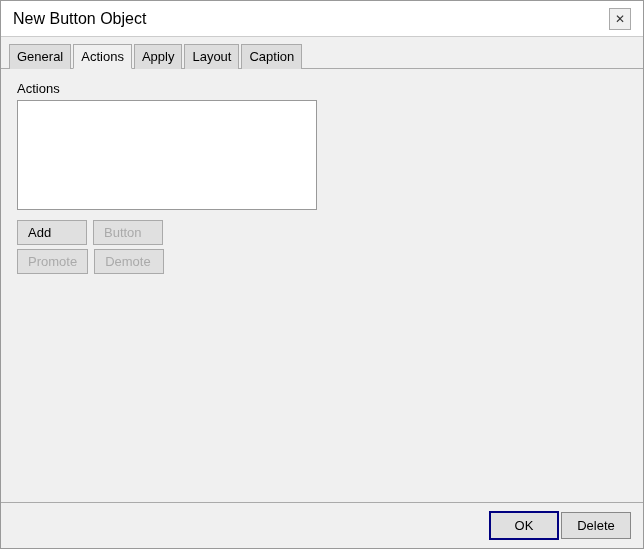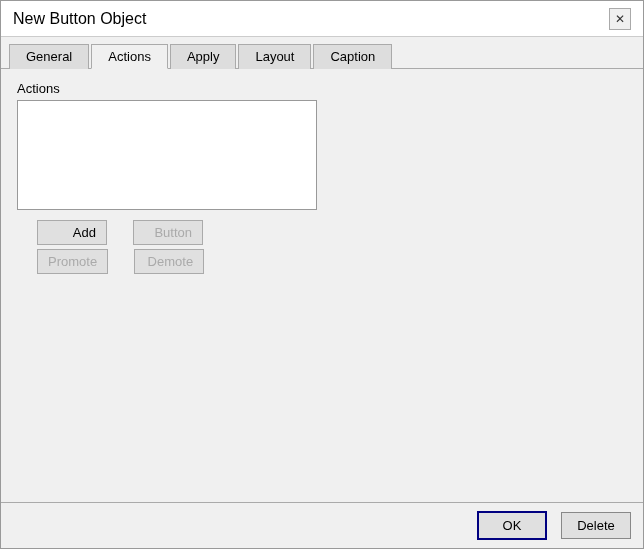--- a/index.html
+++ b/index.html
@@ -58,21 +58,21 @@
     }
 
     .tab-bar {
       display: flex;
       padding: 6px 8px 0 8px;
       background: #f0f0f0;
       border-bottom: 1px solid #aaa;
     }
 
     .tab {
-      padding: 4px 16px;
+      padding: 4px 7px;
       border: 1px solid #aaa;
       border-bottom: none;
       background: #ddd;
       cursor: pointer;
       margin-right: 2px;
       font-size: 13px;
       color: #000;
       position: relative;
       bottom: -1px;
     }
@@ -110,37 +110,36 @@
     }
 
     .btn {
       min-width: 70px;
       padding: 4px 10px;
       background: #e0e0e0;
       border: 1px solid #aaa;
       cursor: pointer;
       font-size: 13px;
       color: #000;
-      text-align: right;
-      margin-left: 20px;
+      text-align: left;
     }
 
     .btn.disabled {
       color: #aaa;
       cursor: default;
     }
 
     .bottom-bar {
       border-top: 1px solid #aaa;
       padding: 8px 12px;
       background: #f0f0f0;
       display: flex;
       justify-content: flex-end;
       align-items: center;
-      gap: 14px;
+      gap: 2px;
     }
 
     .bottom-btn {
       min-width: 70px;
       padding: 5px 14px;
       background: #e0e0e0;
       border: 1px solid #888;
       cursor: pointer;
       font-size: 13px;
       color: #000;

